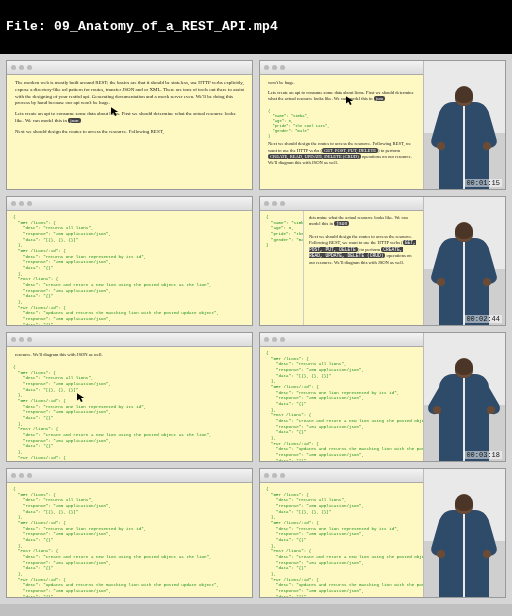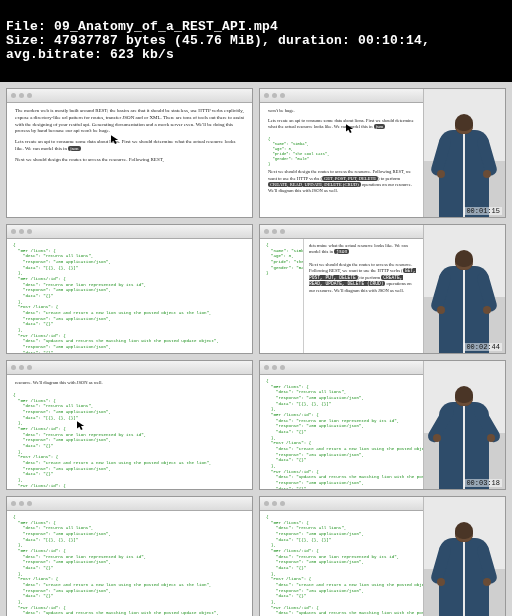--- a/index.html
+++ b/index.html
@@ -31,21 +31,21 @@
   grid-template-columns: 1fr 1fr;
   gap: 6px;
   padding: 6px;
   background: #d6d6d6;
 }
 
 .cell {
   position: relative;
   height: 130px;
   border: 1px solid #999;
-  background: #ffffff;
+  background: #fef9c3;
   overflow: hidden;
 }
 
 
 .pane-top {
   height: 14px;
   background: linear-gradient(#f3f3f3, #dcdcdc);
   border-bottom: 1px solid #aaa;
   display: flex;
   align-items: center;
@@ -189,21 +189,20 @@
   width: 8px; height: 10px;
   pointer-events: none;
 }
 .pointer svg { width: 100%; height: 100%; }
 </style>
 </head>
 <body>
 
 <div class="meta-header">
   <div class="line">File: <span>09_Anatomy_of_a_REST_API.mp4</span></div>
-  <div class="line">Size: <span>47937787</span> bytes (<span>45.76 MiB</span>), duration: <span>00:10:14</span>, avg.bitrate: <span>623 kb/s</span></div>
 </div>
 
 <div class="grid">
 
   <div class="cell">
     <div class="pane-top">
       <span class="dot"></span>
         <span class="dot"></span>
         <span class="dot"></span>
     </div>

